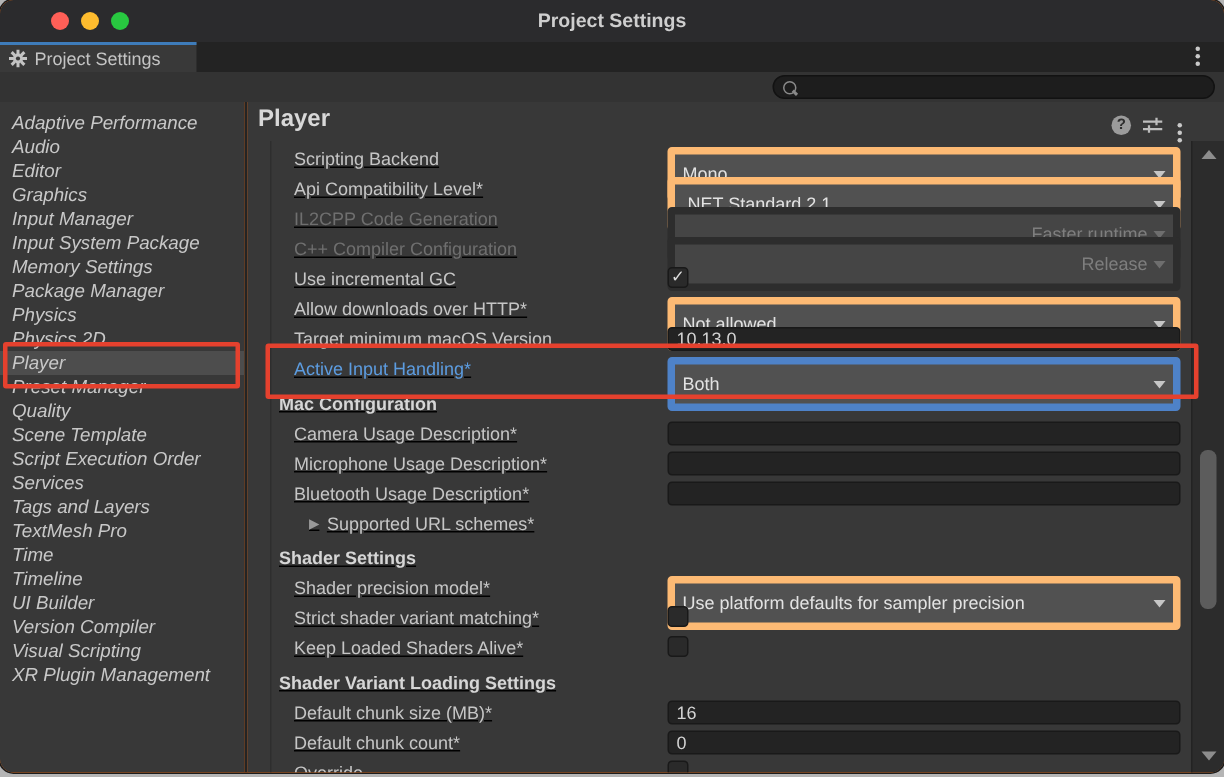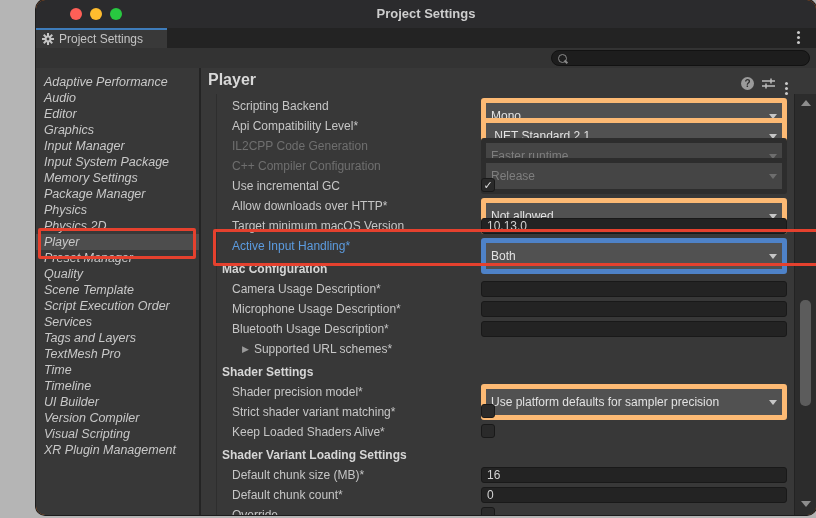--- a/index.html
+++ b/index.html
@@ -1,19 +1,19 @@
 <!DOCTYPE html>
 <html><head>
 <meta charset="utf-8">
 <style>
   html,body{margin:0;padding:0;}
   body{width:816px;height:518px;overflow:hidden;background:#b5b5b5;
        font-family:"Liberation Sans","DejaVu Sans",sans-serif;position:relative;}
   .window{position:absolute;top:0;left:0;right:0;bottom:3px;border-radius:9px;
-          overflow:hidden;background:#f97316;box-shadow:0 0 0 1px #1c1c1c;margin-left:36px;}
+          overflow:hidden;background:#f97316;box-shadow:0 0 0 1px #1c1c1c;}
   
   .titlebar{position:absolute;top:0;left:0;right:0;height:28px;background:#2b2b2d;}
   .title{position:absolute;inset:0;line-height:28px;text-align:center;color:#cecece;
          font-size:13px;font-weight:bold;}
   .traffic{position:absolute;top:8px;width:12px;height:12px;border-radius:50%;border:none;padding:0;}
   
   .tabbar{position:absolute;top:28px;left:0;right:0;height:20px;background:#232323;}
   .tab{position:absolute;left:0;top:0;width:131px;height:20px;background:#393939;
        border-top:2px solid #3e7cba;box-sizing:border-box;display:flex;align-items:center;
        gap:5px;padding-left:6px;color:#c4c4c4;font-size:12px;}
@@ -39,34 +39,34 @@
   .divider{position:absolute;top:68px;left:163px;width:2px;bottom:0;background:#242424;}
   
   .main{position:absolute;top:68px;left:165px;right:0;bottom:0;background:#383838;}
   .main-title{position:absolute;left:7px;top:3px;font-size:16px;font-weight:bold;color:#d8d8d8;}
   .vline{position:absolute;left:15px;top:26px;bottom:0;width:1px;background:#2e2e2e;}
   .hdr-icons{position:absolute;right:28px;top:9px;display:flex;align-items:center;gap:8px;}
   .help{width:13px;height:13px;border-radius:50%;background:#9b9b9b;color:#2e2e2e;
         font-size:10px;font-weight:bold;line-height:13px;text-align:center;}
   .panel-kebab{margin-left:2px;}
   
-  .rows{position:absolute;left:1px;top:26px;right:22px;bottom:0;overflow:hidden;padding-top:2px;}
+  .rows{position:absolute;left:1px;top:26px;right:22px;bottom:0;overflow:hidden;padding-top:2px;text-decoration:underline;}
   .row{height:20px;position:relative;display:flex;align-items:center;}
   .row.sect{margin-top:3px;}
   .lbl{padding-left:30px;font-size:12px;color:#c6c6c6;white-space:nowrap;}
   .lbl.dim{color:#6f6f6f;}
   .lbl.blue{color:#5c9ce0;}
   .hdr{padding-left:20px;font-size:12px;font-weight:bold;color:#d6d6d6;white-space:nowrap;}
   .fold{padding-left:40px;font-size:9px;color:#999;margin-right:5px;}
   .ctrl{position:absolute;left:279px;right:7px;top:2px;height:16px;box-sizing:border-box;}
   .dd{background:#515151;border:5px solid #fdba74;border-radius:3px;display:flex;
       align-items:center;justify-content:space-between;padding:13px 5px;font-size:12px;color:#e2e2e2;}
   .dd .arr{width:0;height:0;border-left:4px solid transparent;border-right:4px solid transparent;
       border-top:5px solid #c6c6c6;flex:none;margin-left:4px;}
-  .dd.disabled{background:#454545;color:#7e7e7e;border-color:#2d2d2d;}
+  .dd.disabled{background:#454545;color:#7e7e7e;border-color:#2d2d2d;justify-content:flex-end;}
   .dd.disabled .arr{border-top-color:#6e6e6e;}
   .dd.focused{border-color:#4e82c8;gap:34px;}
   .tf{background:#232323;border:1px solid #191919;border-radius:3px;color:#d2d2d2;
       font-size:12px;display:flex;align-items:center;padding:0 5px;}
   .cb{width:14px;height:14px;right:auto;background:#2a2a2a;border:1px solid #191919;
       border-radius:3px;color:#dedede;font-size:11px;line-height:12px;text-align:center;}
   
   .scrollbar{position:absolute;right:0;top:26px;width:22px;bottom:0;background:#2c2c2c;
              border-left:1px solid #232323;box-sizing:border-box;}
   .sb-up,.sb-down{position:absolute;left:6px;width:0;height:0;}

